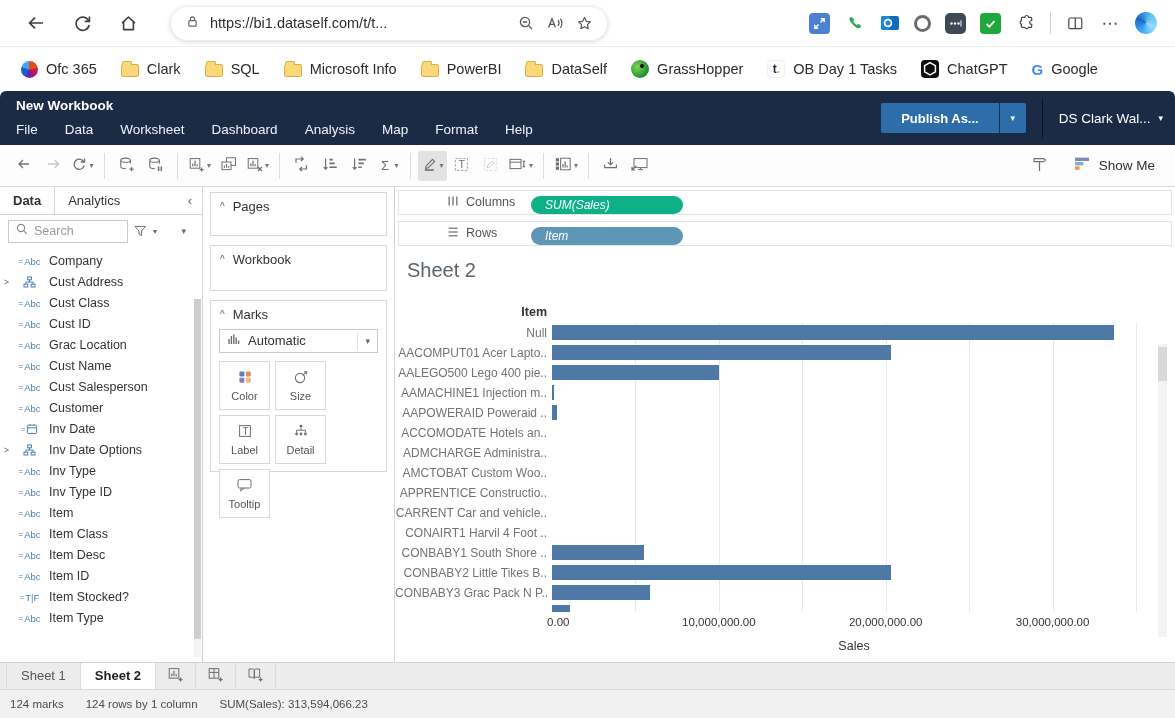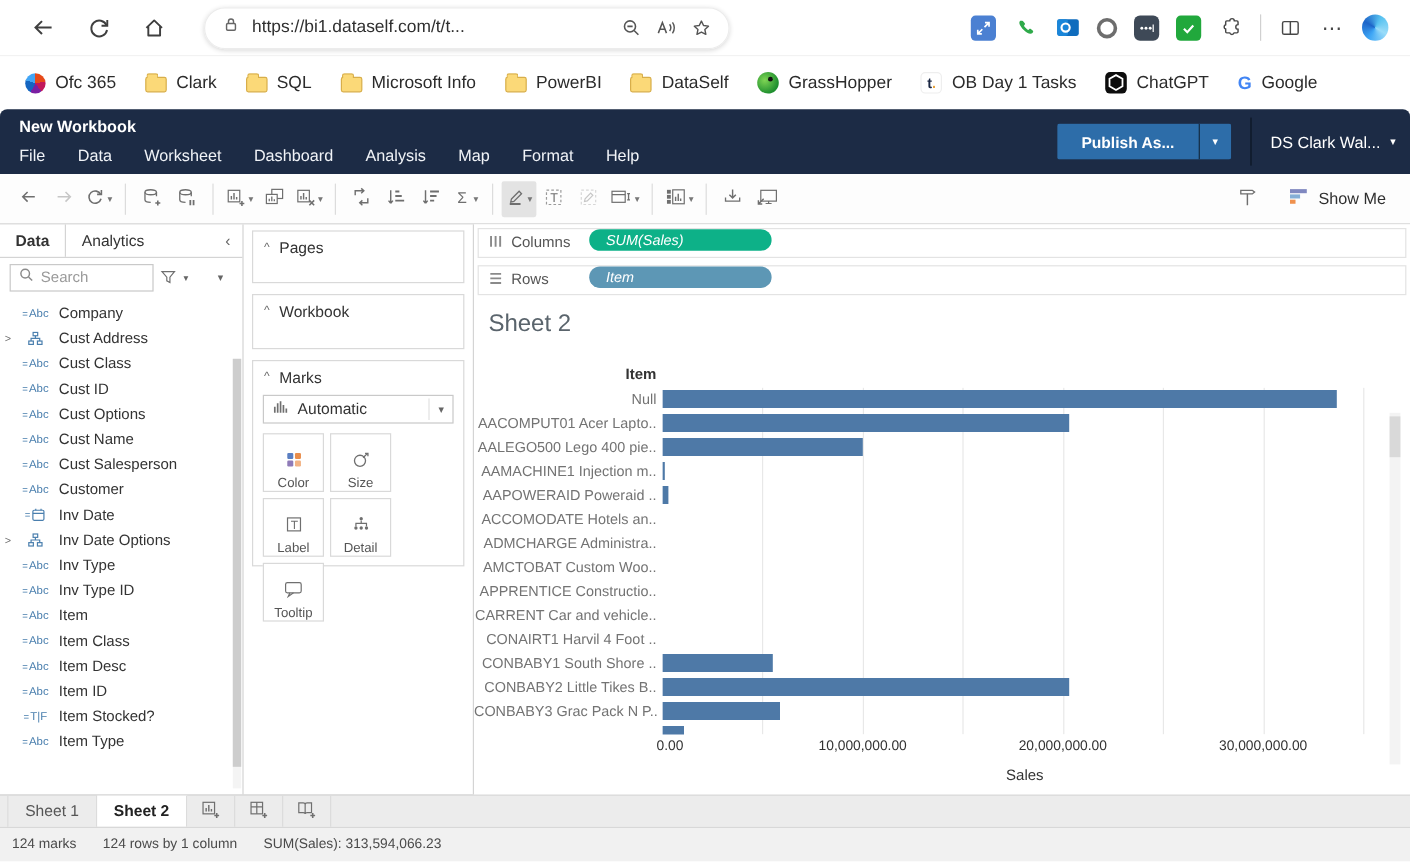--- a/index.html
+++ b/index.html
@@ -96,24 +96,24 @@
   .cards-pane { width:192px; border-right:1px solid #d4d4d4; padding:5px 7px; }
   .card { border:1px solid #d9d9d9; margin-bottom:9px; background:#fff; }
   .card.pages { height:44px; }
   .card.filters { height:46px; }
   .card.marks { height:172px; }
   .card-h { font-size:13px; color:#333; padding:6px 9px 4px; display:flex; gap:8px; align-items:center; }
   .chev { font-size:10px; color:#666; }
   .mark-dd { margin:3px 8px 8px; height:24px; border:1px solid #c9c9c9; display:flex; align-items:center; padding:0 0 0 7px; gap:7px; font-size:13px; color:#333; }
   .dd-caret { margin-left:auto; font-size:9px; color:#666; border-left:1px solid #e2e2e2; padding:4px 7px; }
   .mark-btns { display:flex; flex-wrap:wrap; gap:5px; padding:0 8px; }
-  .mbtn { width:51px; height:49px; border:1px solid #d9d9d9; display:flex; flex-direction:column; align-items:center; justify-content:flex-end; gap:3px; font-size:11px; color:#555; background:#fff; }
+  .mbtn { width:51px; height:49px; border:1px solid #d9d9d9; display:flex; flex-direction:column; align-items:center; justify-content:center; gap:3px; font-size:11px; color:#555; background:#fff; }
 
   .sheet-area { flex:1; position:relative; background:#fff; }
-  .shelf { position:absolute; left:3px; right:3px; height:25px; border:1px solid #e3e3e3; display:flex; align-items:flex-start; background:#fff; }
+  .shelf { position:absolute; left:3px; right:3px; height:25px; border:1px solid #e3e3e3; display:flex; align-items:flex-end; background:#fff;padding-left:40px; }
   .shelf.columns { top:3px; } .shelf.rows { top:34px; }
   .shelf-label { width:88px; display:flex; align-items:center; gap:7px; padding-left:8px; font-size:12.5px; color:#555; height:100%; }
   .pills { display:flex; align-items:center; }
   .pill { height:18px; border-radius:9px; color:#fff; font-size:12px; display:flex; align-items:center; padding:0 14px; width:152px; margin-left:4px;font-style:italic; }
   .pill.green { background:var(--green); }
   .pill.blue { background:var(--blue); }
   .sheet-title { position:absolute; left:12px; top:72px; font-size:20px; color:#5a646c; }
   .y-header { position:absolute; left:0; top:118px; width:155px; text-align:right; font-size:12.5px; font-weight:bold; color:#333; padding-right:3px; }
   .row-labels { position:absolute; left:0; top:136px; width:155px; }
   .crow-label { height:20px; line-height:20px; text-align:right; font-size:12px; color:#737373; padding-right:3px; white-space:nowrap; overflow:hidden; }
@@ -530,21 +530,21 @@
             <span class="f-name">Cust Class</span>
           </div>
           <div class="field">
             <span class="f-exp"></span>
             <span class="f-ico"><i>=</i>Abc</span>
             <span class="f-name">Cust ID</span>
           </div>
           <div class="field">
             <span class="f-exp"></span>
             <span class="f-ico"><i>=</i>Abc</span>
-            <span class="f-name">Cust Options</span>
+            <span class="f-name">Grac Location</span>
           </div>
           <div class="field">
             <span class="f-exp"></span>
             <span class="f-ico"><i>=</i>Abc</span>
             <span class="f-name">Cust Name</span>
           </div>
           <div class="field">
             <span class="f-exp"></span>
             <span class="f-ico"><i>=</i>Abc</span>
             <span class="f-name">Cust Salesperson</span>

